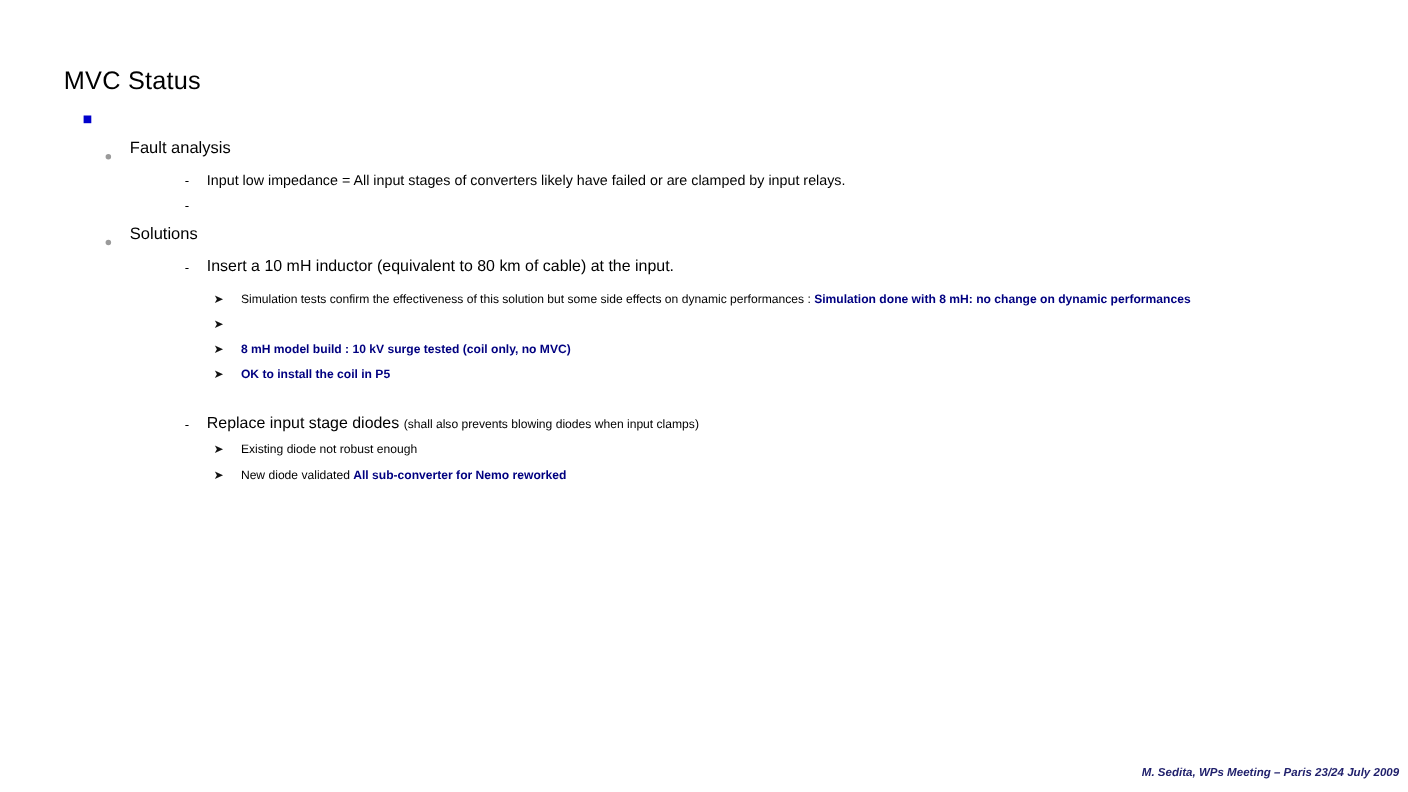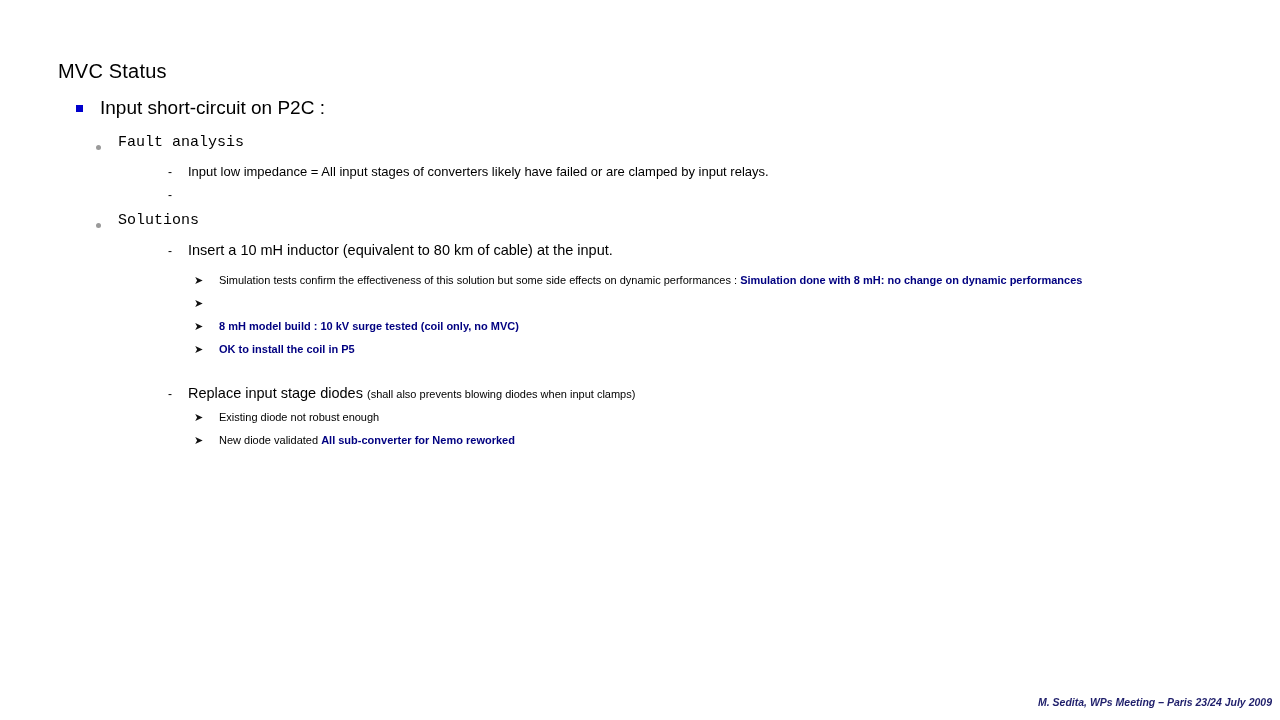--- a/index.html
+++ b/index.html
@@ -22,21 +22,21 @@
     inset: 0;
     width: 1280px;
     height: 720px;
   }
 
   
   .slide-title {
     position: absolute;
     left: 58px;
     top: 60px;
-    font-size: 20px;
+    font-size: 23px;
     font-weight: 400;
     letter-spacing: 0.2px;
     color: #000000;
     white-space: nowrap;
   }
 
   
   .body-outline {
     position: absolute;
     left: 58px;
@@ -61,24 +61,23 @@
   }
   .lvl1 .lvl1-text {
     font-size: 19px;
     line-height: 24px;
     color: #000000;
   }
 
   
   .lvl2 {
     display: flex;
-    align-items: center;
+    align-items: flex-end;
     padding-left: 38px;
     margin: 0 0 4px 0;
-    font-family: Liberation Mono, monospace;
   }
   .lvl2 .bullet-dot {
     width: 5px;
     height: 5px;
     border-radius: 50%;
     background: #9a9a9a;
     margin-top: 9px;
     margin-right: 17px;
     flex: 0 0 auto;
   }
@@ -175,21 +174,20 @@
 <body>
 
 <div class="slide">
 
   <div class="slide-title">MVC Status</div>
 
   <div class="body-outline">
 
     <div class="lvl1">
       <span class="bullet-square"></span>
-      <span class="lvl1-text">Input short-circuit on P2C :</span>
     </div>
 
     <div class="lvl2">
       <span class="bullet-dot"></span>
       <span class="lvl2-text">Fault analysis</span>
     </div>
 
     <div class="gap-small"></div>
 
     <div class="lvl3">

